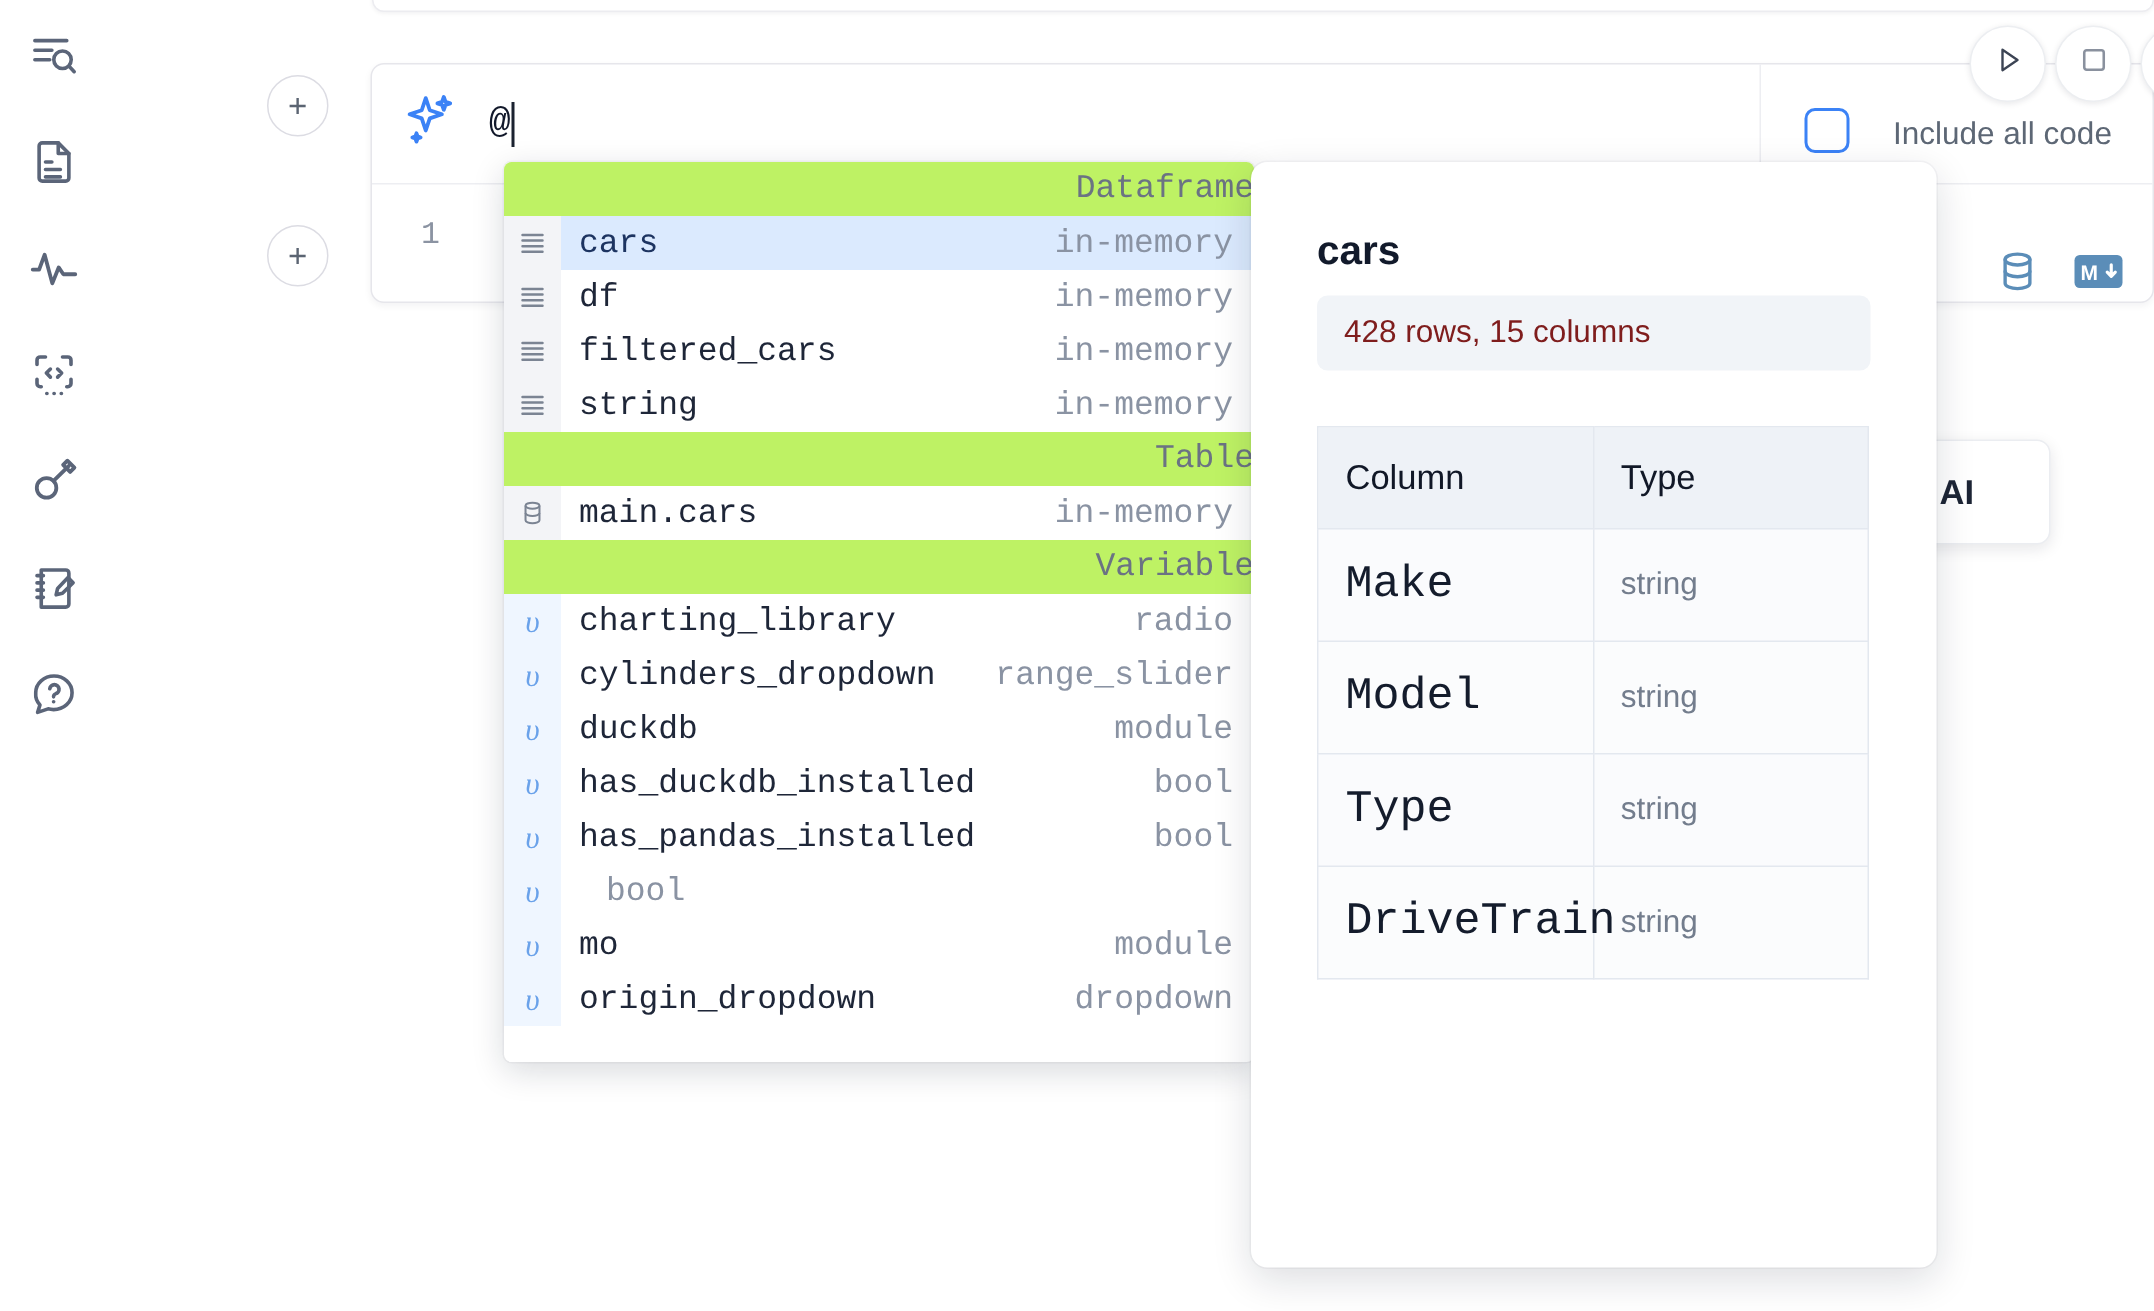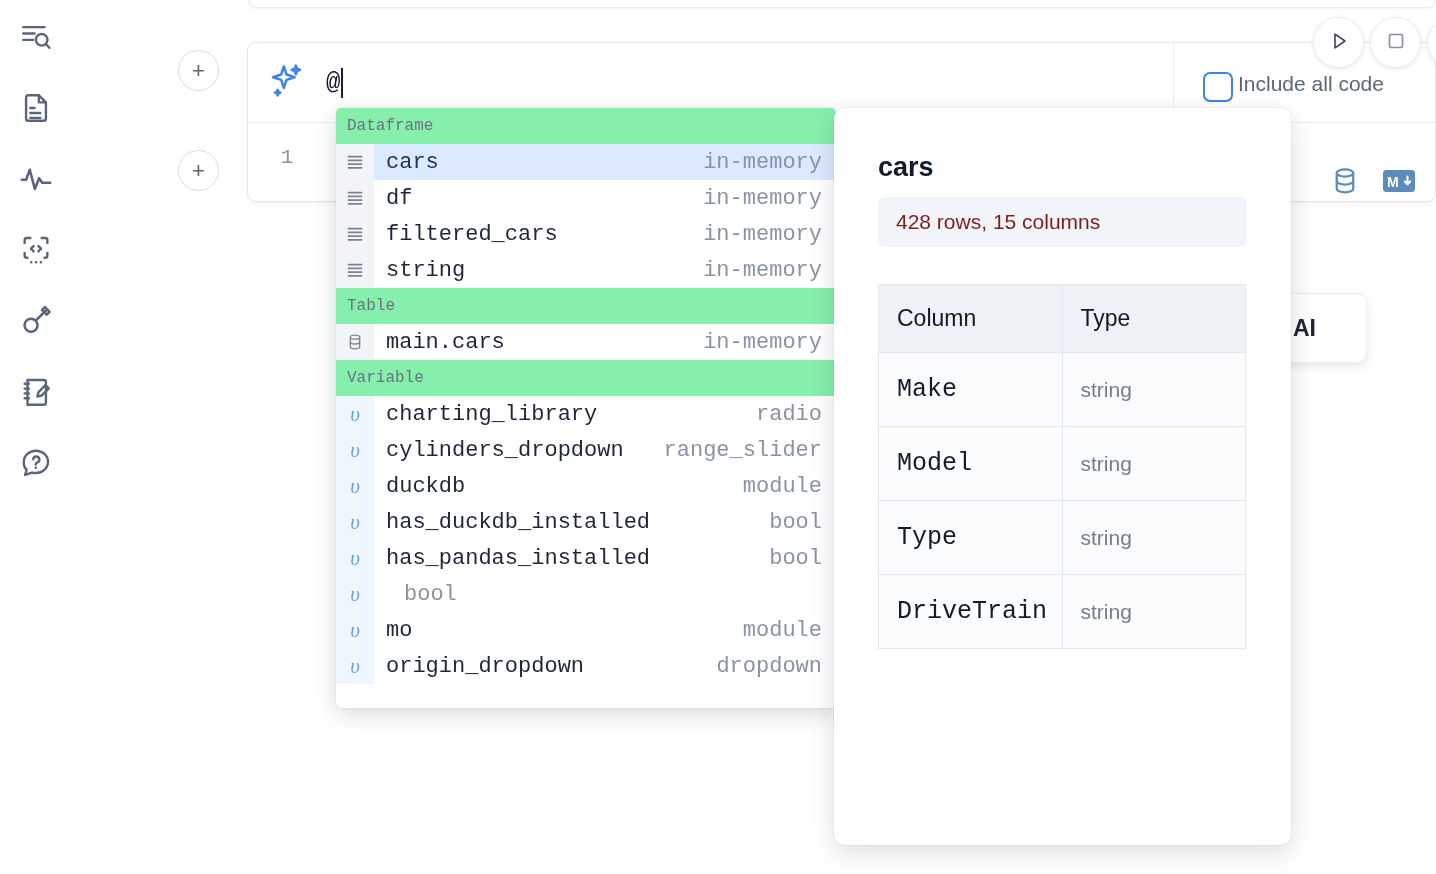--- a/index.html
+++ b/index.html
@@ -136,22 +136,22 @@
   .cell-right-divider {
     position: absolute;
     left: 925px; top: 0;
     width: 1px; height: 80px;
     background: #edeef2;
   }
   .include-all {
     position: absolute;
     left: 1203px; top: 72px;
     display: flex;
-    align-items: flex-start;
-    gap: 5px;
+    align-items: flex-end;
+    gap: 29px;
     cursor: pointer;
   }
   .chk {
     width: 30px; height: 30px;
     border: 2px solid #3b82f6;
     border-radius: 7px;
     background: #ffffff;
     box-sizing: border-box;
   }
   .include-all-label {
@@ -193,27 +193,28 @@
     left: 336px; top: 108px;
     width: 500px; height: 600px;
     background: #ffffff;
     border-radius: 5px;
     box-shadow: 0 6px 22px rgba(15, 23, 42, 0.16), 0 0 0 1px rgba(15,23,42,0.04);
     overflow: hidden;
     font-family: "Liberation Mono", "DejaVu Sans Mono", monospace;
     z-index: 40;
   }
   .group-header {
-    background: #86efac;
+    background: #bef264;
     color: #6b7383;
-    font-size: 16px;
+    font-size: 22px;
     padding: 5px 0 5px 11px;
     height: 36px;
     box-sizing: border-box;
     line-height: 26px;
+    text-align: right;
   }
   .c-row {
     display: flex;
     align-items: center;
     height: 36px;
     font-size: 22px;
     background: #ffffff;
     cursor: pointer;
   }
   .c-row.sel .c-name-wrap { background: #dbeafe; }
@@ -294,21 +295,21 @@
   }
   .doc-table th {
     background: #eef2f7;
     font-weight: normal;
     font-size: 23px;
     color: #111827;
     height: 52px;
   }
   .doc-table td.col-name {
     font-family: "Liberation Mono", "DejaVu Sans Mono", monospace;
-    font-size: 25px;
+    font-size: 30px;
     color: #141c2c;
     background: #fbfcfd;
     height: 74px;
   }
   .doc-table td.col-type {
     font-size: 21px;
     color: #737d8d;
     background: #fbfcfd;
   }
   .doc-table tr:nth-child(odd) td { background: #fafbfd; }

